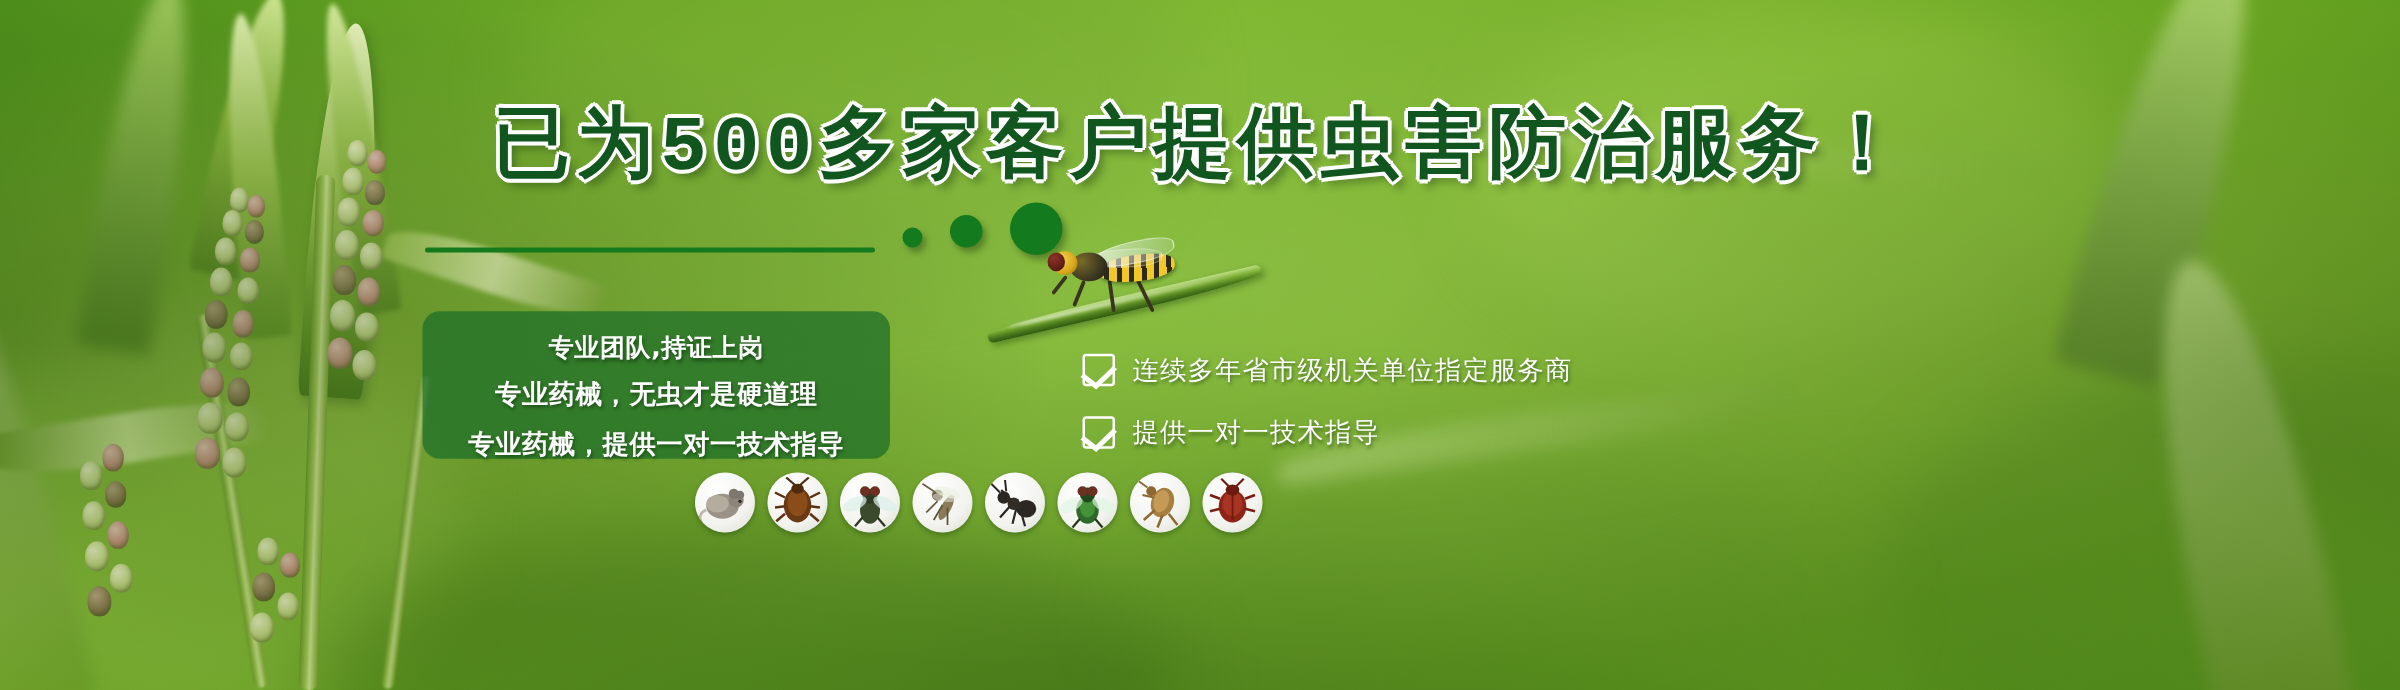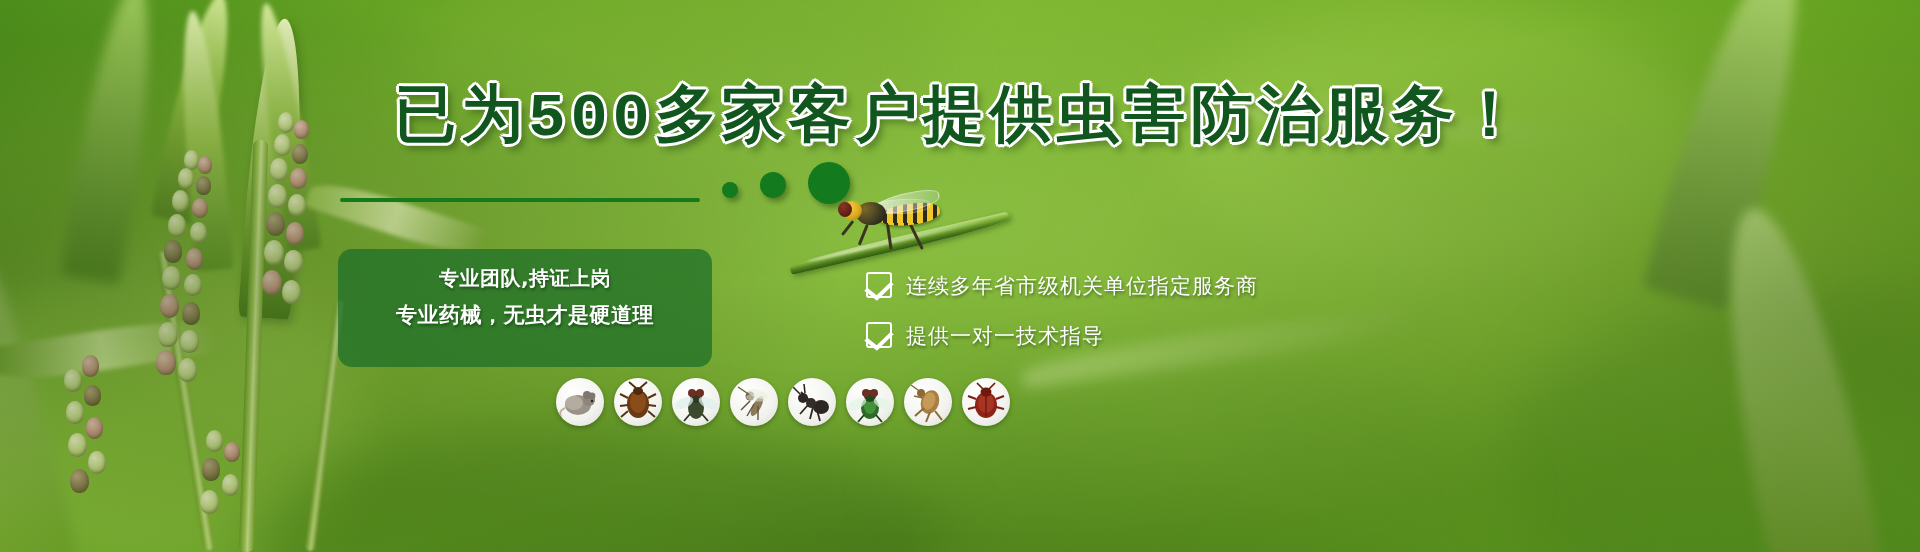--- a/index.html
+++ b/index.html
@@ -179,21 +179,21 @@
     transform: rotate(-2deg);
   }
   .fly-leg {
     position: absolute; background: #3a3420; border-radius: 2px;
     transform-origin: 0 0;
   }
 
   
   #bullets { position: absolute; left: 866px; top: 272px; width: 560px; }
   .bullet {
-    display: flex; 
+    display: flex; align-items: center;
     height: 48px; margin-bottom: 2px;
   }
   .chk {
     width: 26px; height: 26px; flex: 0 0 26px;
     border: 2.5px solid #ffffff; border-radius: 3px;
     position: relative; margin-right: 14px;
   }
   .chk::after {
     content: ""; position: absolute;
     left: 3px; top: 2px; width: 12px; height: 19px;
@@ -345,20 +345,21 @@
   <div id="deco">
     <div id="deco-line"></div>
     <span class="deco-dot dd1"></span>
     <span class="deco-dot dd2"></span>
     <span class="deco-dot dd3"></span>
   </div>
 
   <div id="panel">
     <div class="pline l1">专业团队,持证上岗</div>
     <div class="pline l2">专业药械，无虫才是硬道理</div>
+    <div class="pline l3">专业药械，提供一对一技术指导</div>
   </div>
 
   <div id="flyleaf">
     <div id="leafstem"></div>
     <div class="fly-leg" style="left:76px; top:28px; width:3px; height:22px; transform:rotate(22deg);"></div>
     <div class="fly-leg" style="left:96px; top:28px; width:3px; height:26px; transform:rotate(-8deg);"></div>
     <div class="fly-leg" style="left:118px; top:27px; width:3px; height:30px; transform:rotate(-26deg);"></div>
     <div class="fly-leg" style="left:62px; top:24px; width:3px; height:18px; transform:rotate(38deg);"></div>
     <div class="fly-body"></div>
     <div class="fly-wing"></div>

